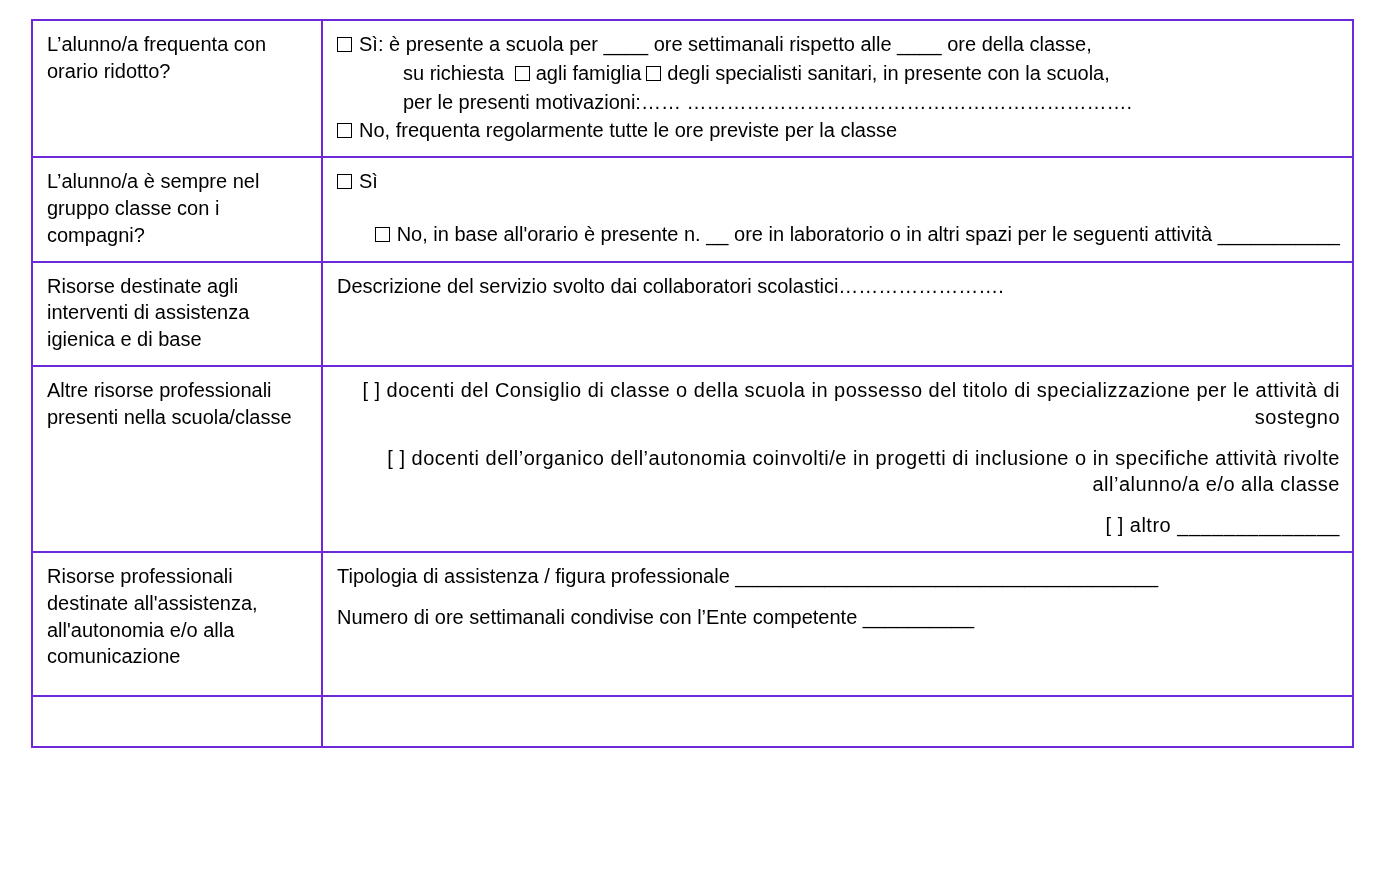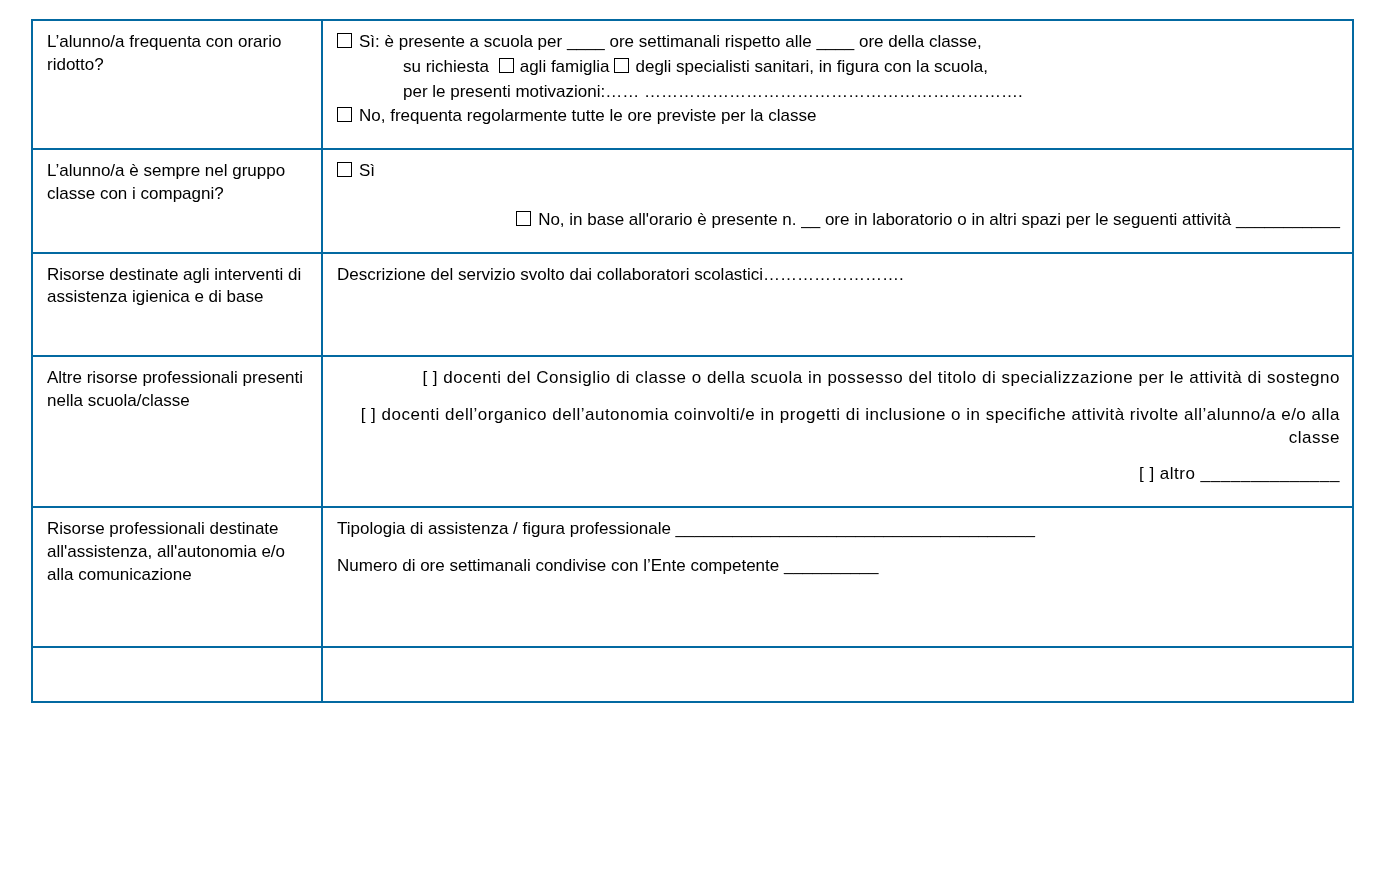--- a/index.html
+++ b/index.html
@@ -22,24 +22,24 @@
   table.form-table {
     border-collapse: collapse;
     table-layout: fixed;
     width: 1321px;
     margin-left: 31px;
     margin-top: 19px;
   }
   table.form-table col.c1 { width: 290px; }
   table.form-table col.c2 { width: 1031px; }
   table.form-table td {
-    border: 2px solid #0369a1;
+    border: 2px solid #6d28d9;
     vertical-align: top;
-    padding: 10px 12px 20px 14px;
-    font-size: 17px;
+    padding: 10px 12px 12px 14px;
+    font-size: 20px;
     line-height: 1.34;
   }
   td.label-cell {
     padding-left: 16px;
     padding-top: 11px;
   }
   td.content-cell {
     padding-left: 14px;
     padding-top: 11px;
     border-radius: 7px;
@@ -94,21 +94,21 @@
 
       <tr>
         <td class="label-cell">
           <span class="lbl">L’alunno/a frequenta con orario ridotto?</span>
         </td>
         <td class="content-cell">
           <span class="row-line">
             <span class="cb"></span><span>Sì: è presente a scuola per </span><span class="fill">____</span><span> ore settimanali rispetto alle </span><span class="fill">____</span><span> ore della classe,</span>
           </span>
           <span class="row-line indent-1 gap-small">
-            <span>su richiesta </span><span class="cb inline"></span><span>agli famiglia</span><span class="cb inline"></span><span>degli specialisti sanitari, in figura con la scuola,</span>
+            <span>su richiesta </span><span class="cb inline"></span><span>agli famiglia</span><span class="cb inline"></span><span>degli specialisti sanitari, in presente con la scuola,</span>
           </span>
           <span class="row-line indent-1 gap-small">
             <span>per le presenti  motivazioni:…… ………………………………………………………….</span>
           </span>
           <span class="row-line gap-small">
             <span class="cb"></span><span>No, frequenta regolarmente tutte le ore previste per la classe</span>
           </span>
         </td>
       </tr>
 

